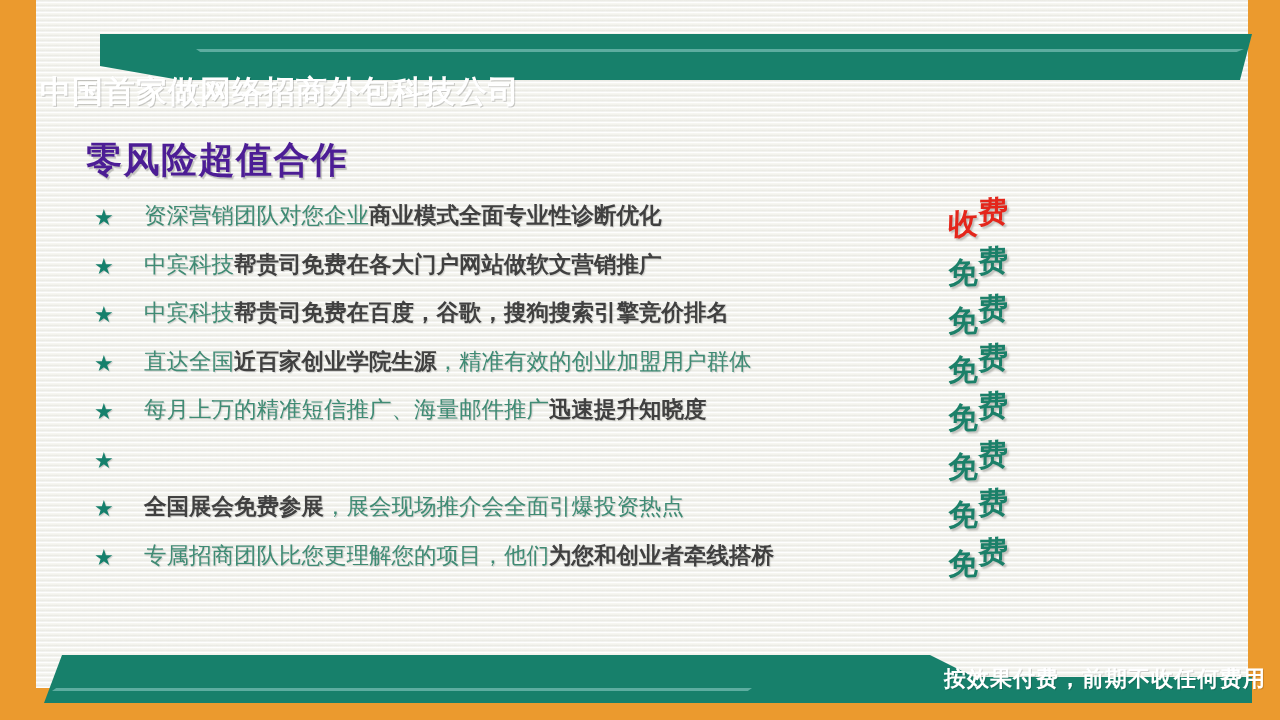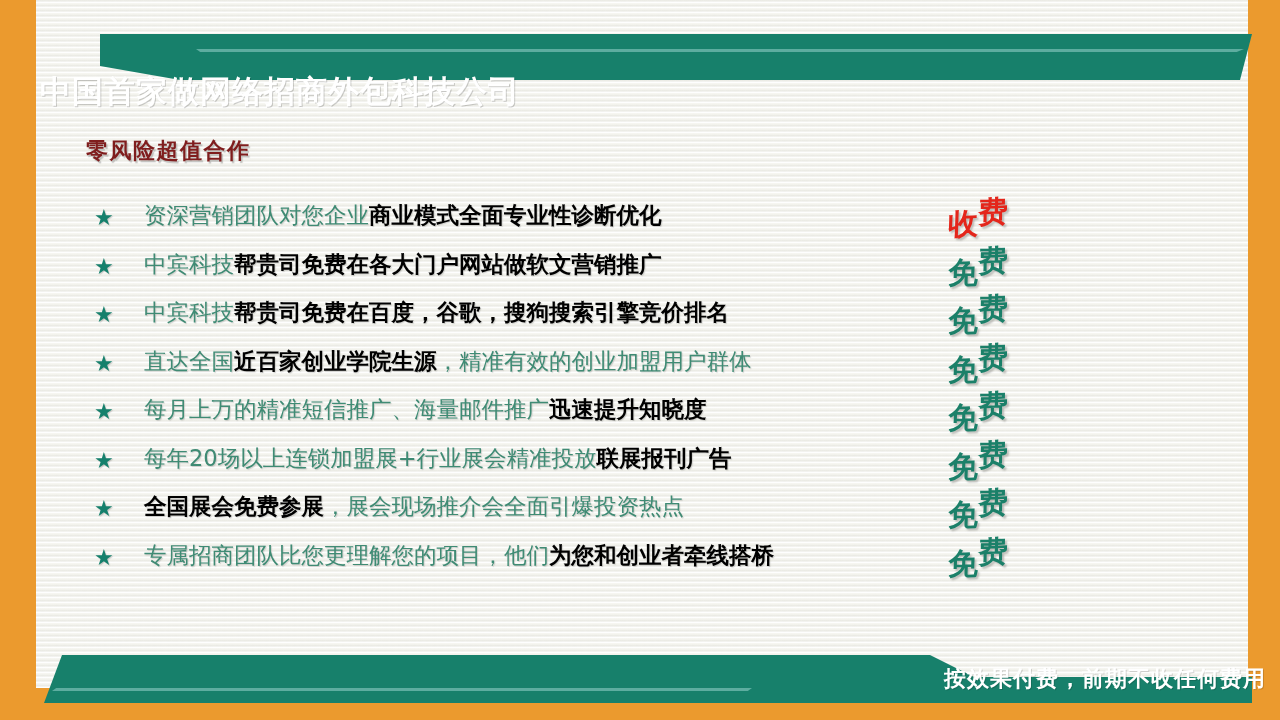--- a/index.html
+++ b/index.html
@@ -42,40 +42,40 @@
   .hdr-title{
     position:absolute;left:40px;top:36px;
     font-size:31px;font-weight:bold;color:#ffffff;
     letter-spacing:1px;line-height:42px;
     text-shadow:1px 1px 0 rgba(0,0,0,0.18);
   }
 
   
   .sec-title{
     position:absolute;left:86px;top:136px;
-    font-size:22px;font-weight:bold;color:#7f1d1d;
+    font-size:36px;font-weight:bold;color:#4c1d95;
     letter-spacing:1.5px;
     text-shadow:1.5px 1.5px 1px rgba(150,150,145,0.55);
   }
 
   
   .list{position:absolute;left:86px;top:198px;width:1000px;}
   .row{position:relative;height:48.5px;}
   .star{
     position:absolute;left:8px;top:5px;
     font-size:22px;color:#15806c;line-height:30px;
     text-shadow:1px 1px 1px rgba(150,150,145,0.5);
   }
   .rowtext{
     position:absolute;left:58px;top:0;
     font-size:22.5px;color:#2a7f67;line-height:34px;
     white-space:nowrap;
     text-shadow:1px 1px 1px rgba(160,160,155,0.45);
   }
-  .rowtext .b{font-weight:bold;color:#000000;}
+  .rowtext .b{font-weight:bold;color:#404040;}
   .rowtext .n{font-weight:normal;color:#3f8b74;}
 
   
   .prices{position:absolute;left:944px;top:192px;width:120px;}
   .price{
     position:relative;height:48.5px;
     font-family:"DejaVu Serif","Liberation Serif",serif;
   }
   .price .c1{
     position:absolute;left:4px;top:12px;
@@ -148,21 +148,20 @@
       <span class="rowtext"><span class="n">直达全国</span><span class="b">近百家创业学院生源</span><span class="n">，精准有效的创业加盟用户群体</span></span>
     </div>
 
     <div class="row">
       <span class="star">★</span>
       <span class="rowtext"><span class="n">每月上万的精准短信推广、海量邮件推广</span><span class="b">迅速提升知晓度</span><span class="n"></span></span>
     </div>
 
     <div class="row">
       <span class="star">★</span>
-      <span class="rowtext"><span class="n">每年20场以上连锁加盟展+行业展会精准投放</span><span class="b">联展报刊广告</span><span class="n"></span></span>
     </div>
 
     <div class="row">
       <span class="star">★</span>
       <span class="rowtext"><span class="n"></span><span class="b">全国展会免费参展</span><span class="n">，展会现场推介会全面引爆投资热点</span></span>
     </div>
 
     <div class="row">
       <span class="star">★</span>
       <span class="rowtext"><span class="n">专属招商团队比您更理解您的项目，他们</span><span class="b">为您和创业者牵线搭桥</span><span class="n"></span></span>

